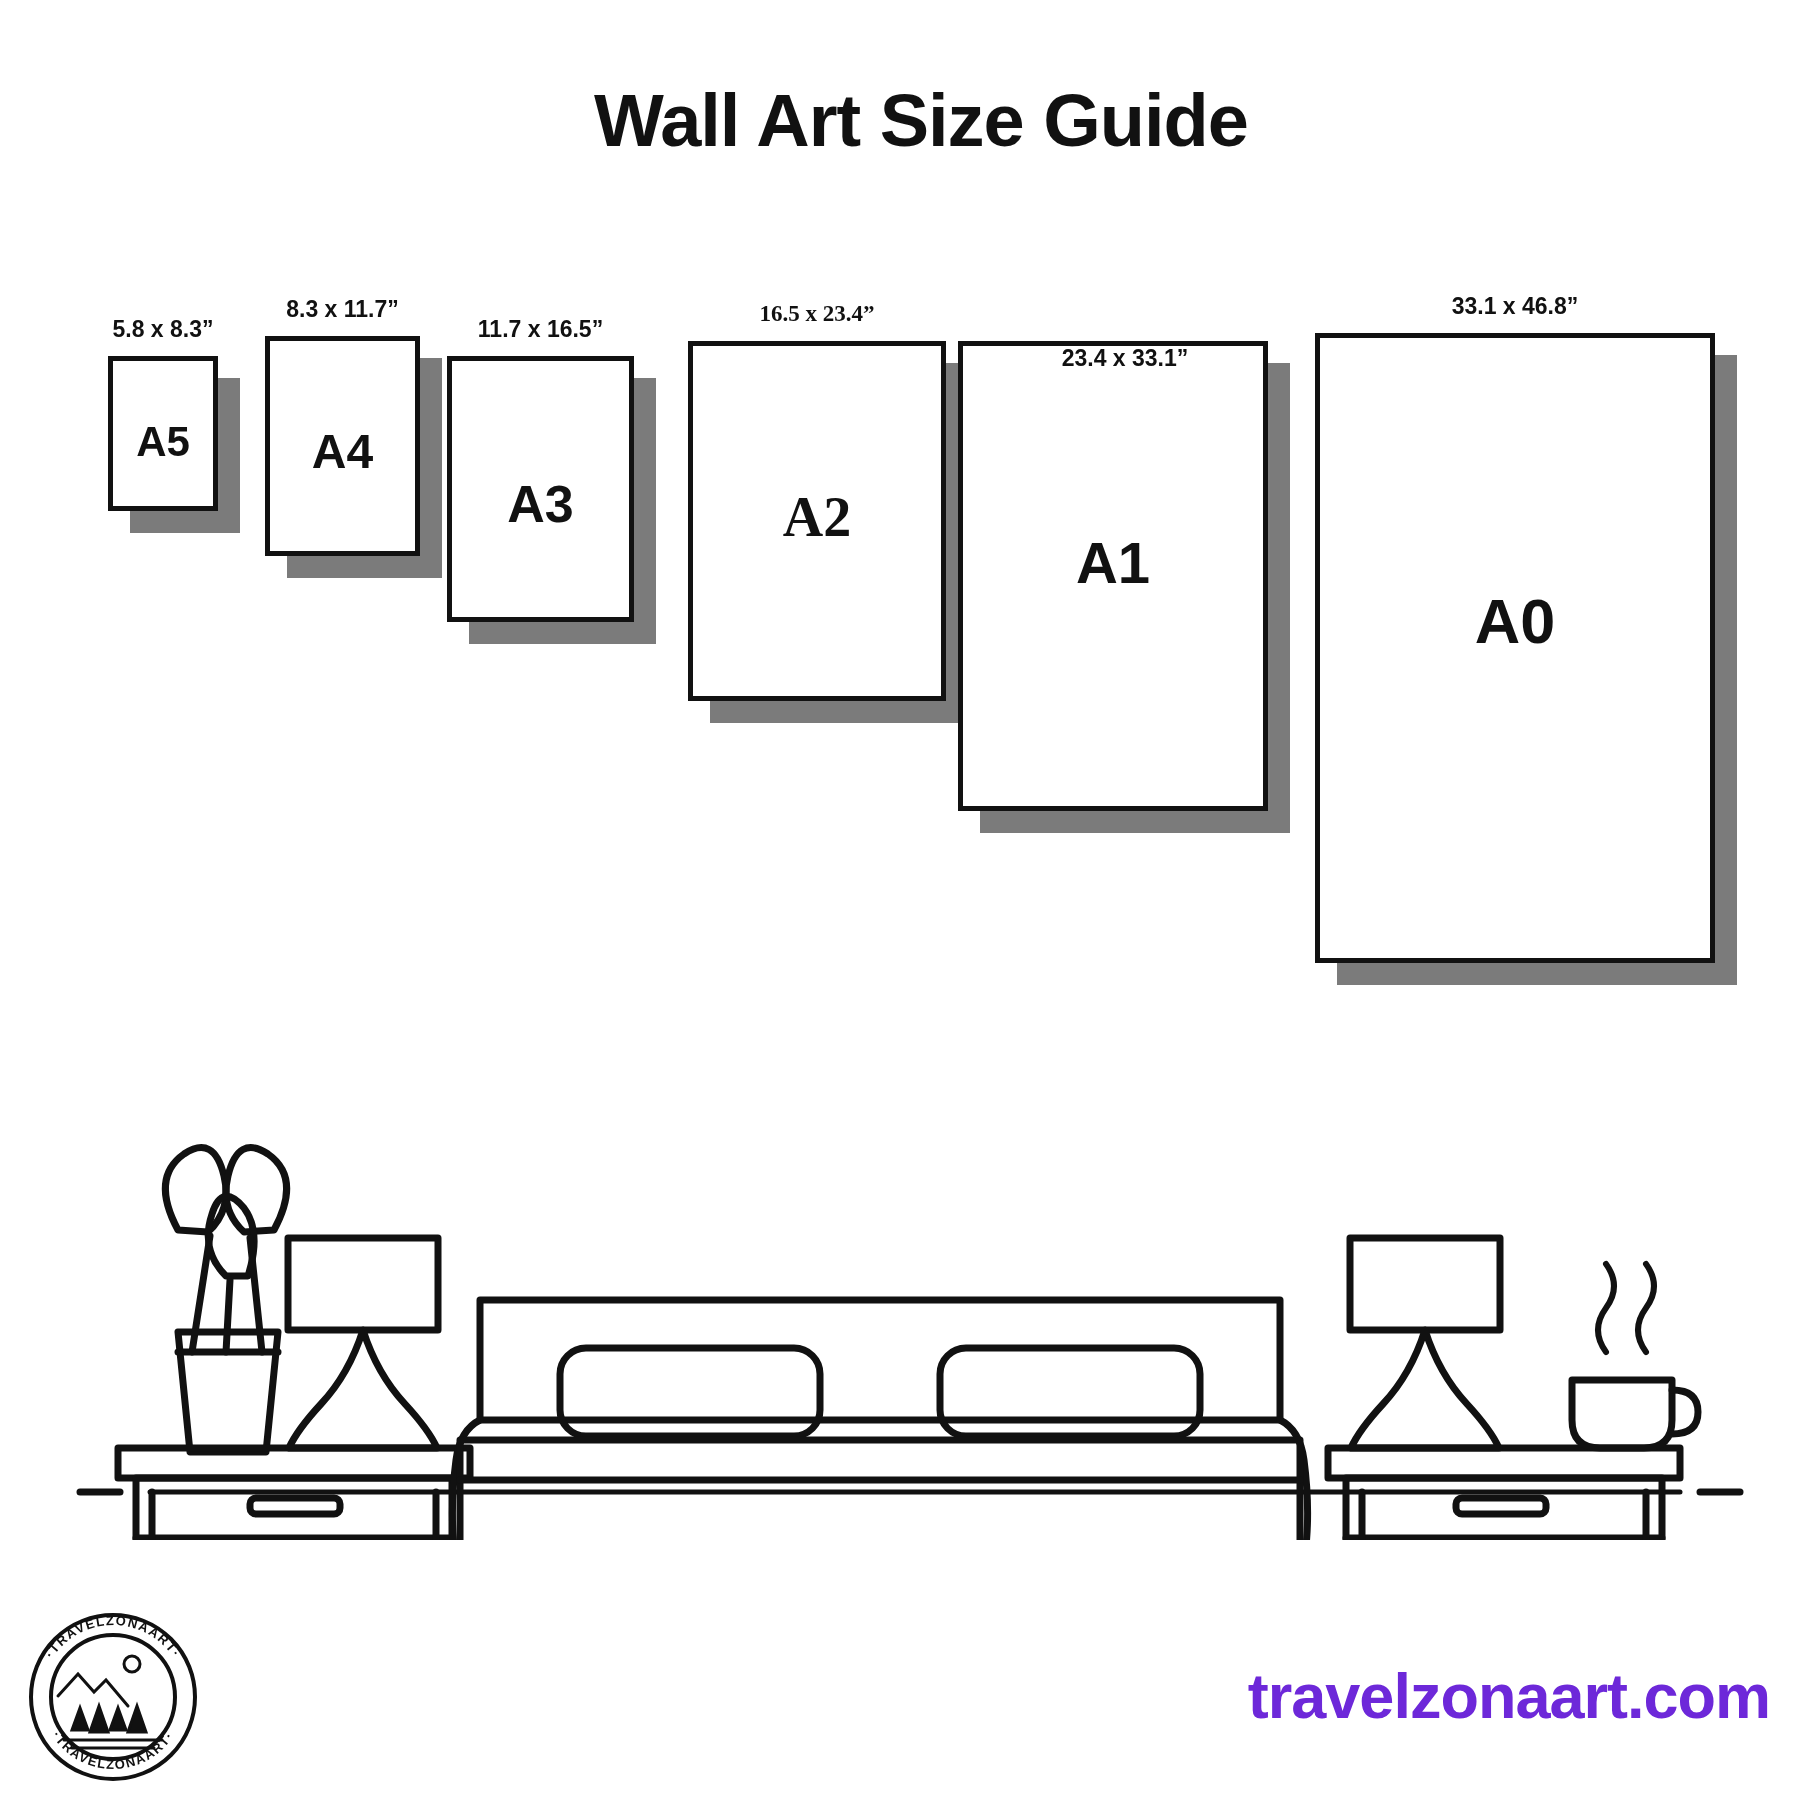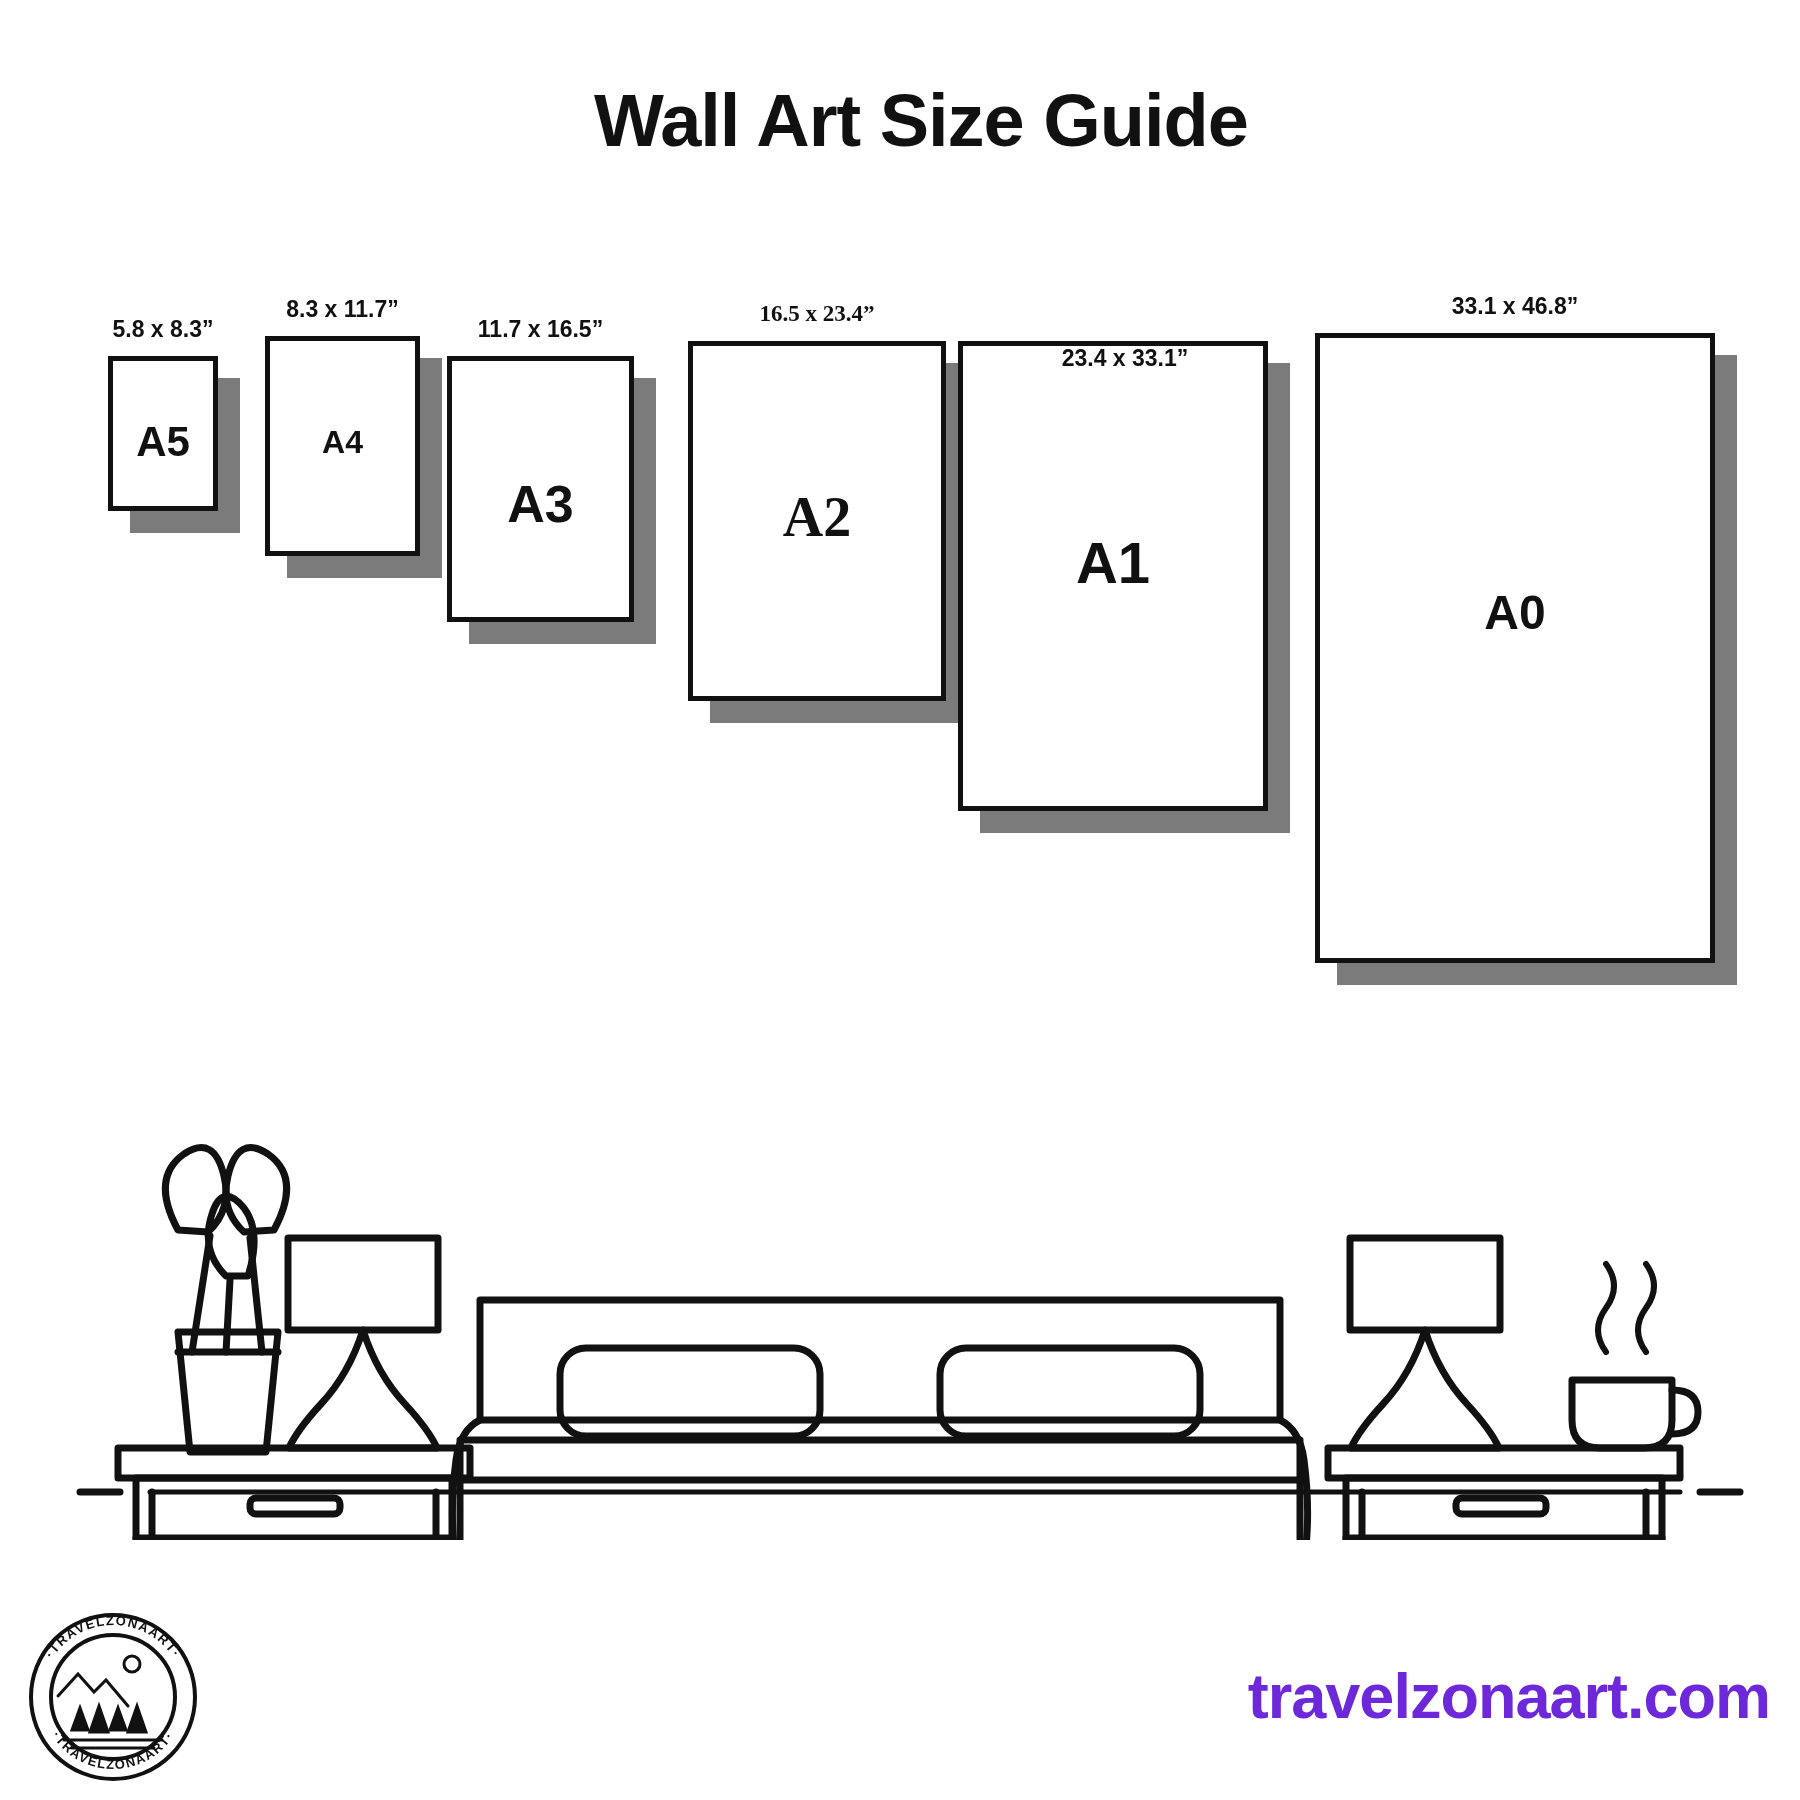--- a/index.html
+++ b/index.html
@@ -110,21 +110,21 @@
     <div class="dim" style="left: 0px; top: -40px; width: 110px;">5.8 x 8.3”</div>
     <div class="shadow" style="left: 22px; top: 22px; width: 110px; height: 155px;"></div>
     <div class="frame" style="width: 110px; height: 155px;"></div>
     <div class="label" style="font-size: 42px; left: 0px; top: 62px; width: 110px; text-align: center;">A5</div>
   </div>
 
   <div class="poster" id="p1" style="left: 265px; top: 336px; width: 185px; height: 250px;">
     <div class="dim" style="left: 0px; top: -40px; width: 155px;">8.3 x 11.7”</div>
     <div class="shadow" style="left: 22px; top: 22px; width: 155px; height: 220px;"></div>
     <div class="frame" style="width: 155px; height: 220px;"></div>
-    <div class="label" style="font-size: 32px; left: 0px; top: 88px; width: 155px; text-align: center;">A4</div>
+    <div class="label" style="font-size: 48px; left: 0px; top: 88px; width: 155px; text-align: center;">A4</div>
   </div>
 
   <div class="poster" id="p2" style="left: 447px; top: 356px; width: 217px; height: 296px;">
     <div class="dim" style="left: 0px; top: -40px; width: 187px;">11.7 x 16.5”</div>
     <div class="shadow" style="left: 22px; top: 22px; width: 187px; height: 266px;"></div>
     <div class="frame" style="width: 187px; height: 266px;"></div>
     <div class="label" style="font-size: 52px; left: 0px; top: 106.4px; width: 187px; text-align: center; margin-top: 12px;">A3</div>
   </div>
 
   <div class="poster" id="p3" style="left: 688px; top: 341px; width: 288px; height: 390px; font-family: Liberation Serif, serif;">
@@ -138,21 +138,21 @@
     <div class="dim" style="left: 12px; top: -40px; width: 310px; margin-top: 44px;">23.4 x 33.1”</div>
     <div class="shadow" style="left: 22px; top: 22px; width: 310px; height: 470px;"></div>
     <div class="frame" style="width: 310px; height: 470px;"></div>
     <div class="label" style="font-size: 58px; left: 0px; top: 188px; width: 310px; text-align: center;">A1</div>
   </div>
 
   <div class="poster" id="p5" style="left: 1315px; top: 333px; width: 430px; height: 660px;">
     <div class="dim" style="left: 0px; top: -40px; width: 400px;">33.1 x 46.8”</div>
     <div class="shadow" style="left: 22px; top: 22px; width: 400px; height: 630px;"></div>
     <div class="frame" style="width: 400px; height: 630px;"></div>
-    <div class="label" style="font-size: 48px; left: 0px; top: 252px; width: 400px; text-align: center;">A0</div>
+    <div class="label" style="font-size: 63px; left: 0px; top: 252px; width: 400px; text-align: center;">A0</div>
   </div>
 
 </div>
 
 <div id="scene">
 <svg viewBox="0 0 1700 560" width="1700" height="560" fill="none" stroke="#111111" stroke-width="7" stroke-linejoin="round" stroke-linecap="round">
 
   <line x1="20" y1="512" x2="60" y2="512"></line>
   <line x1="1640" y1="512" x2="1680" y2="512"></line>
   <line x1="90" y1="512" x2="1620" y2="512" stroke-width="5"></line>

